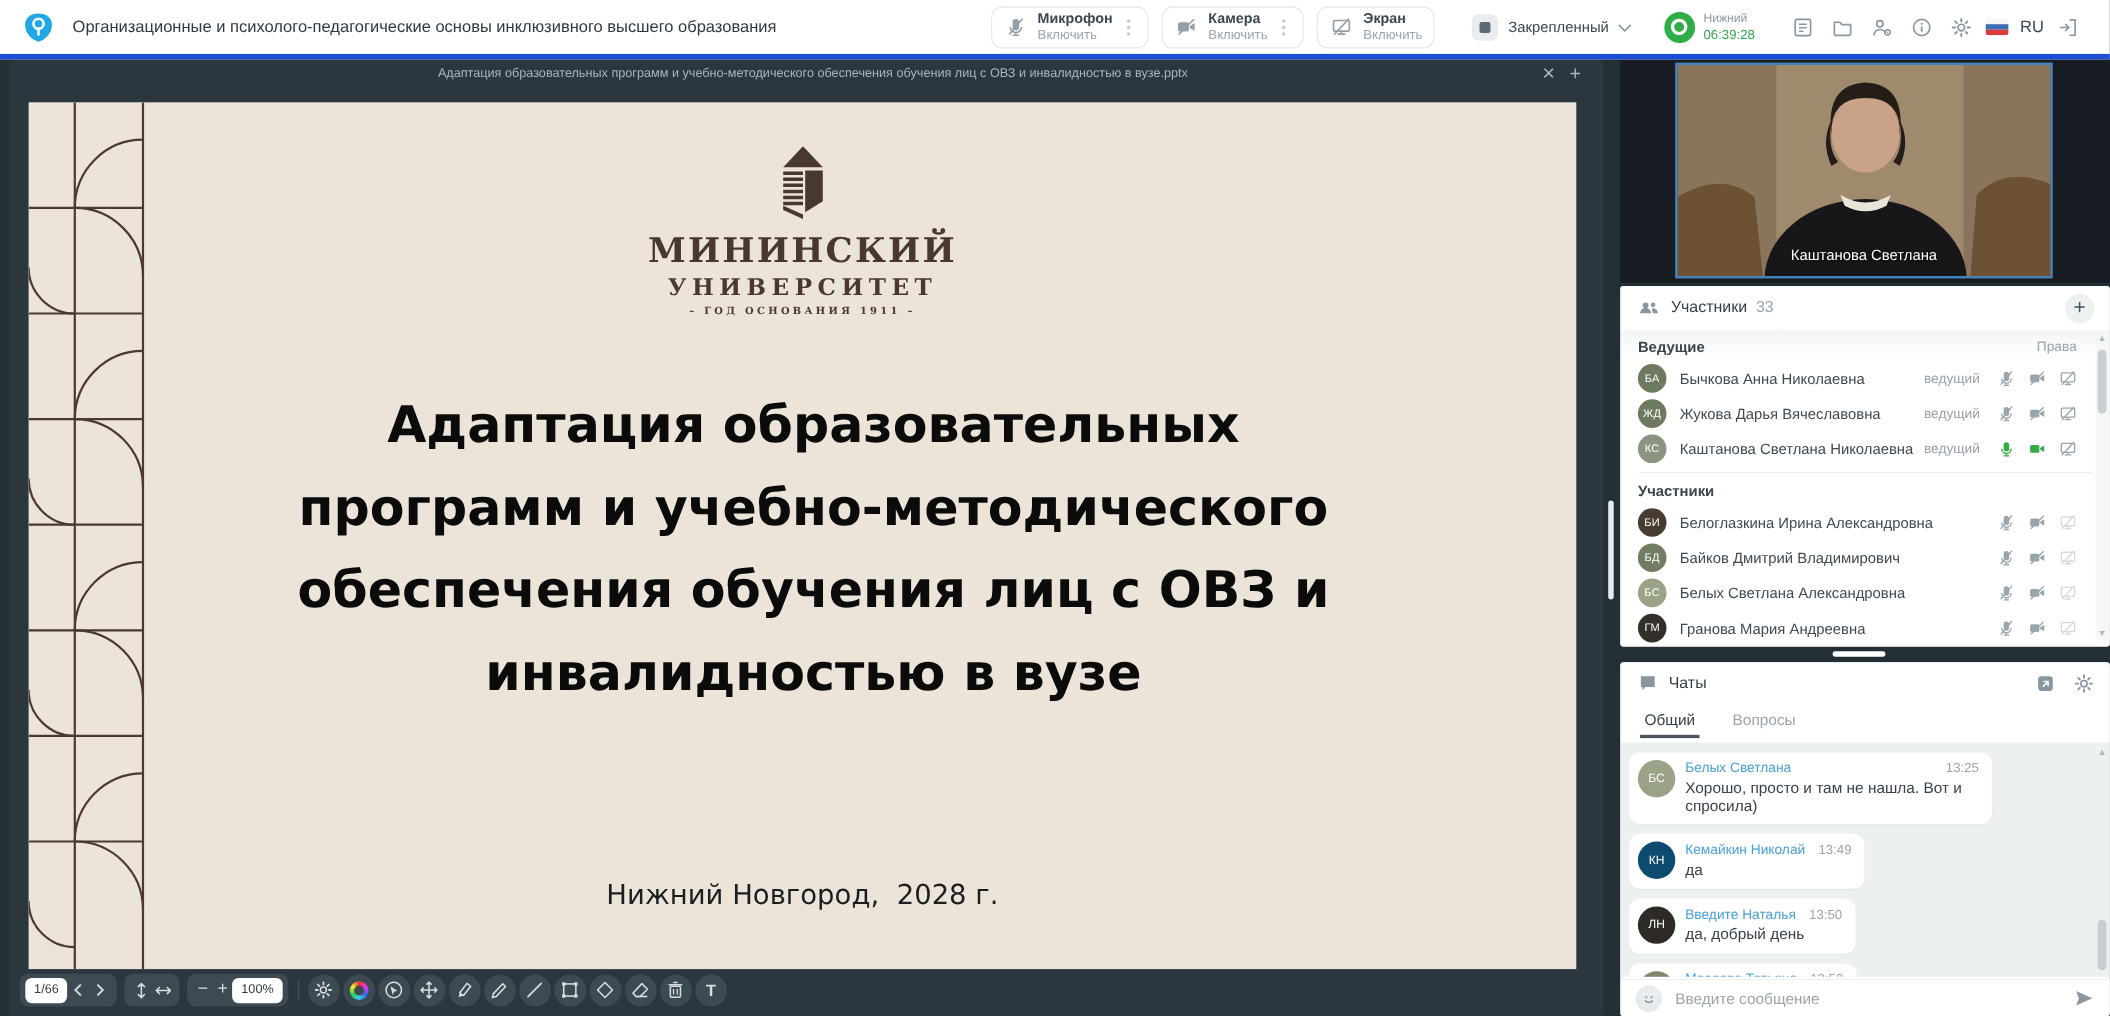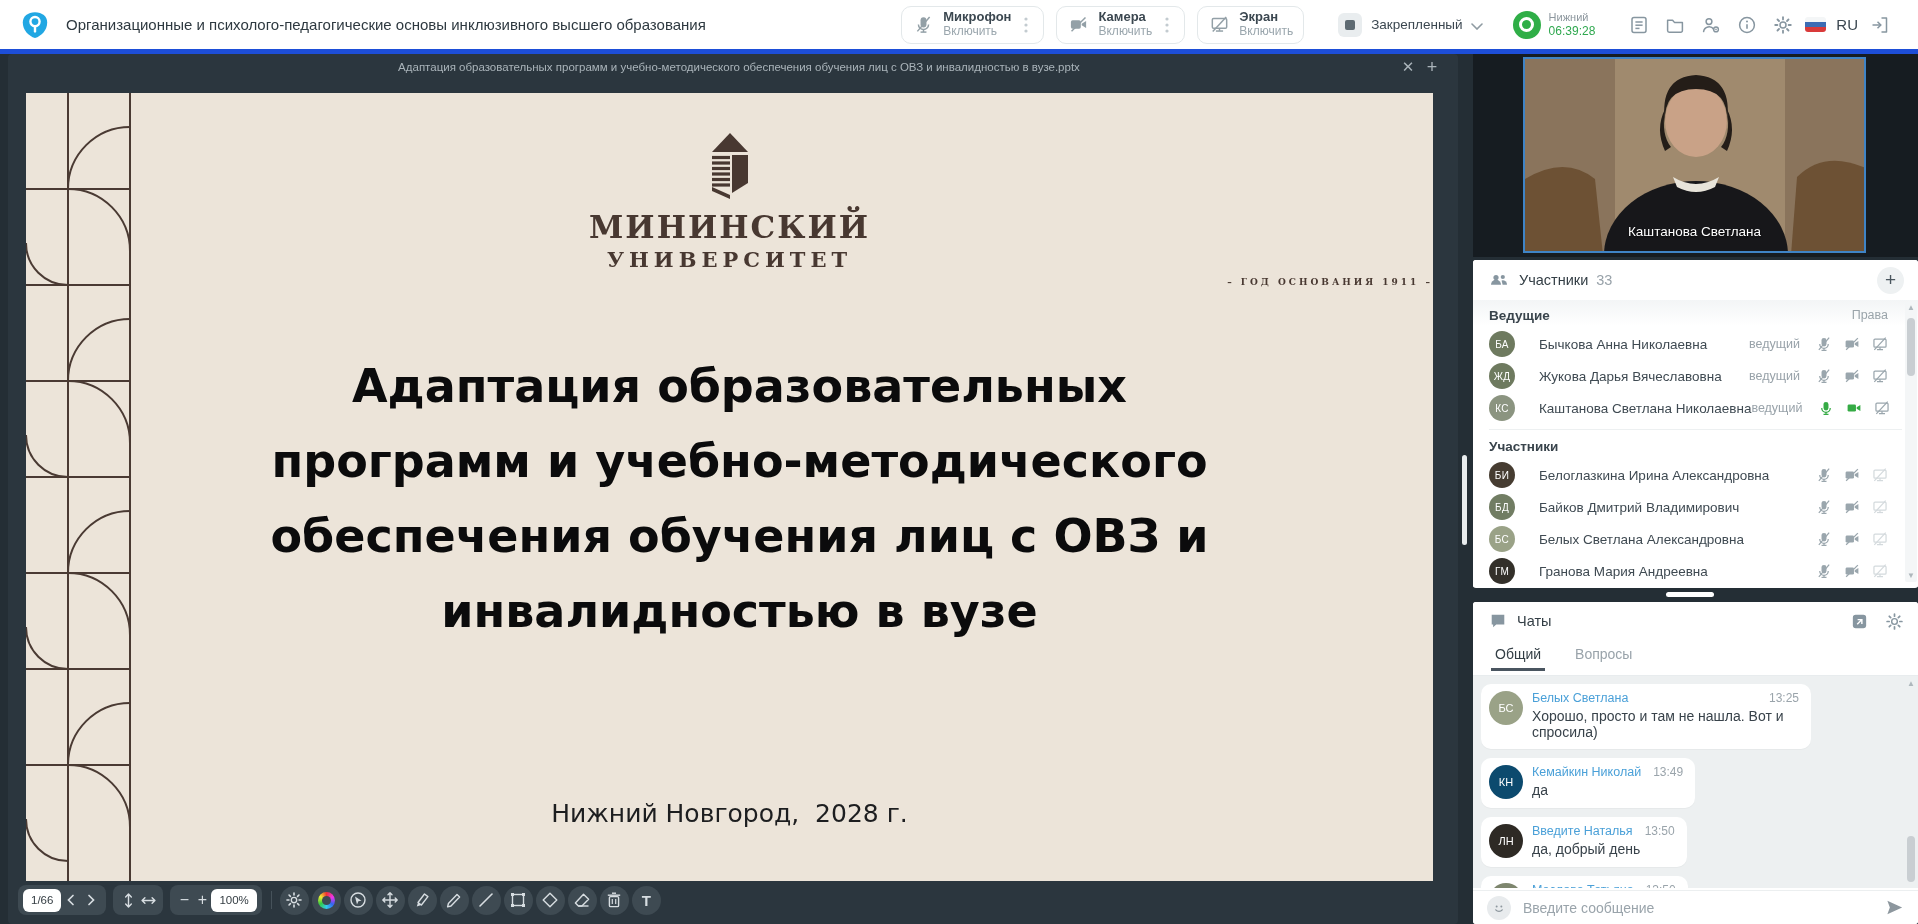--- a/index.html
+++ b/index.html
@@ -43,21 +43,21 @@
   .doc-tabbar { position:absolute; left:0; top:0; width:100%; height:26px; display:flex; align-items:center; padding:0 14px; }
   .doc-tab-title { flex:1; text-align:center; font-size:11.5px; color:#aab4ba; white-space:nowrap; overflow:hidden; text-overflow:ellipsis; padding-left:60px; }
   .doc-x, .doc-plus { color:#aab4ba; font-size:15px; width:24px; text-align:center; cursor:pointer; flex:none; }
   .doc-plus { font-size:18px; }
 
   .slide { position:absolute; left:18px; top:39px; width:1407px; height:788px; background:#ece4d9; overflow:hidden; }
   .ornament { position:absolute; left:0; top:0; }
   .slide-logo { position:absolute; left:0; top:40px; width:100%; text-align:center; color:#483831; }
   .brand-name { font-family:"DejaVu Serif", serif; font-weight:bold; font-size:31px; letter-spacing:2px; margin-top:6px; }
   .brand-name2 { font-family:"DejaVu Serif", serif; font-weight:bold; font-size:21px; letter-spacing:5px; margin-top:2px; }
-  .brand-tag { font-family:"DejaVu Serif", serif; font-weight:bold; font-size:9px; letter-spacing:3px; margin-top:5px;text-align:right; }
+  .brand-tag { font-family:"DejaVu Serif", serif; font-weight:bold; font-size:9px; letter-spacing:3px; margin-top:5px; }
   .slide-title { position:absolute; left:60px; right:40px; top:256px; text-align:center;
                  font-family:"DejaVu Sans", sans-serif; font-weight:bold; font-size:46px; line-height:75px; color:#0b0b0c; }
   .slide-footer { position:absolute; left:0; top:706px; width:100%; text-align:center;
                   font-family:"DejaVu Sans", sans-serif; font-size:25px; color:#1d1e20; white-space:pre; }
 
   
   .ptoolbar { position:absolute; left:10px; top:830px; height:32px; display:flex; align-items:center; z-index:5; }
   .tgroup { background:#3e4a52; border-radius:8px; height:30px; display:flex; align-items:center; padding:0 5px; margin-right:7px; }
   .wbox { background:#fff; border-radius:6px; height:23px; display:flex; align-items:center; justify-content:center;
           font-size:11.5px; color:#333c42; padding:0 8px; }
@@ -90,21 +90,21 @@
   .add-btn { width:27px; height:27px; border-radius:50%; background:#eef1f2; color:#4a565e; font-size:19px;
              display:flex; align-items:center; justify-content:center; cursor:pointer; }
 
   .plist { position:relative; padding:2px 16px 0 16px; background:linear-gradient(#f3f5f6, #ffffff 26px); }
   .psec-row { height:26px; display:flex; align-items:center; }
   .psec-label { font-size:13.5px; color:#39444c; font-weight:bold; }
   .psec-right { margin-left:auto; font-size:12.5px; color:#9aa4aa; padding-right:14px; }
   .prow { height:32px; display:flex; align-items:center; }
   .avatar { width:26px; height:26px; border-radius:50%; color:#fff; font-size:10px; display:flex;
             align-items:center; justify-content:center; flex:none; letter-spacing:.3px; }
-  .pname { font-size:13.5px; color:#3f4a52; margin-left:24px; white-space:nowrap; }
+  .pname { font-size:13.5px; color:#3f4a52; margin-left:12px; white-space:nowrap; }
   .prow-right { margin-left:auto; display:flex; align-items:center; gap:11px; padding-right:14px; }
   .prole { font-size:12.5px; color:#98a2a9; margin-right:4px; }
   .pdivider { border-top:1px solid #edf0f1; margin:5px 0 3px; }
 
   .picon { width:17px; height:17px; color:#9aa6ad; display:flex; align-items:center; justify-content:center; }
   .picon.on { color:#35ab45; }
   .picon.dim { color:#d4dadd; }
   .picon .when-on { display:none; }
   .picon.on .when-on { display:block; }
 

